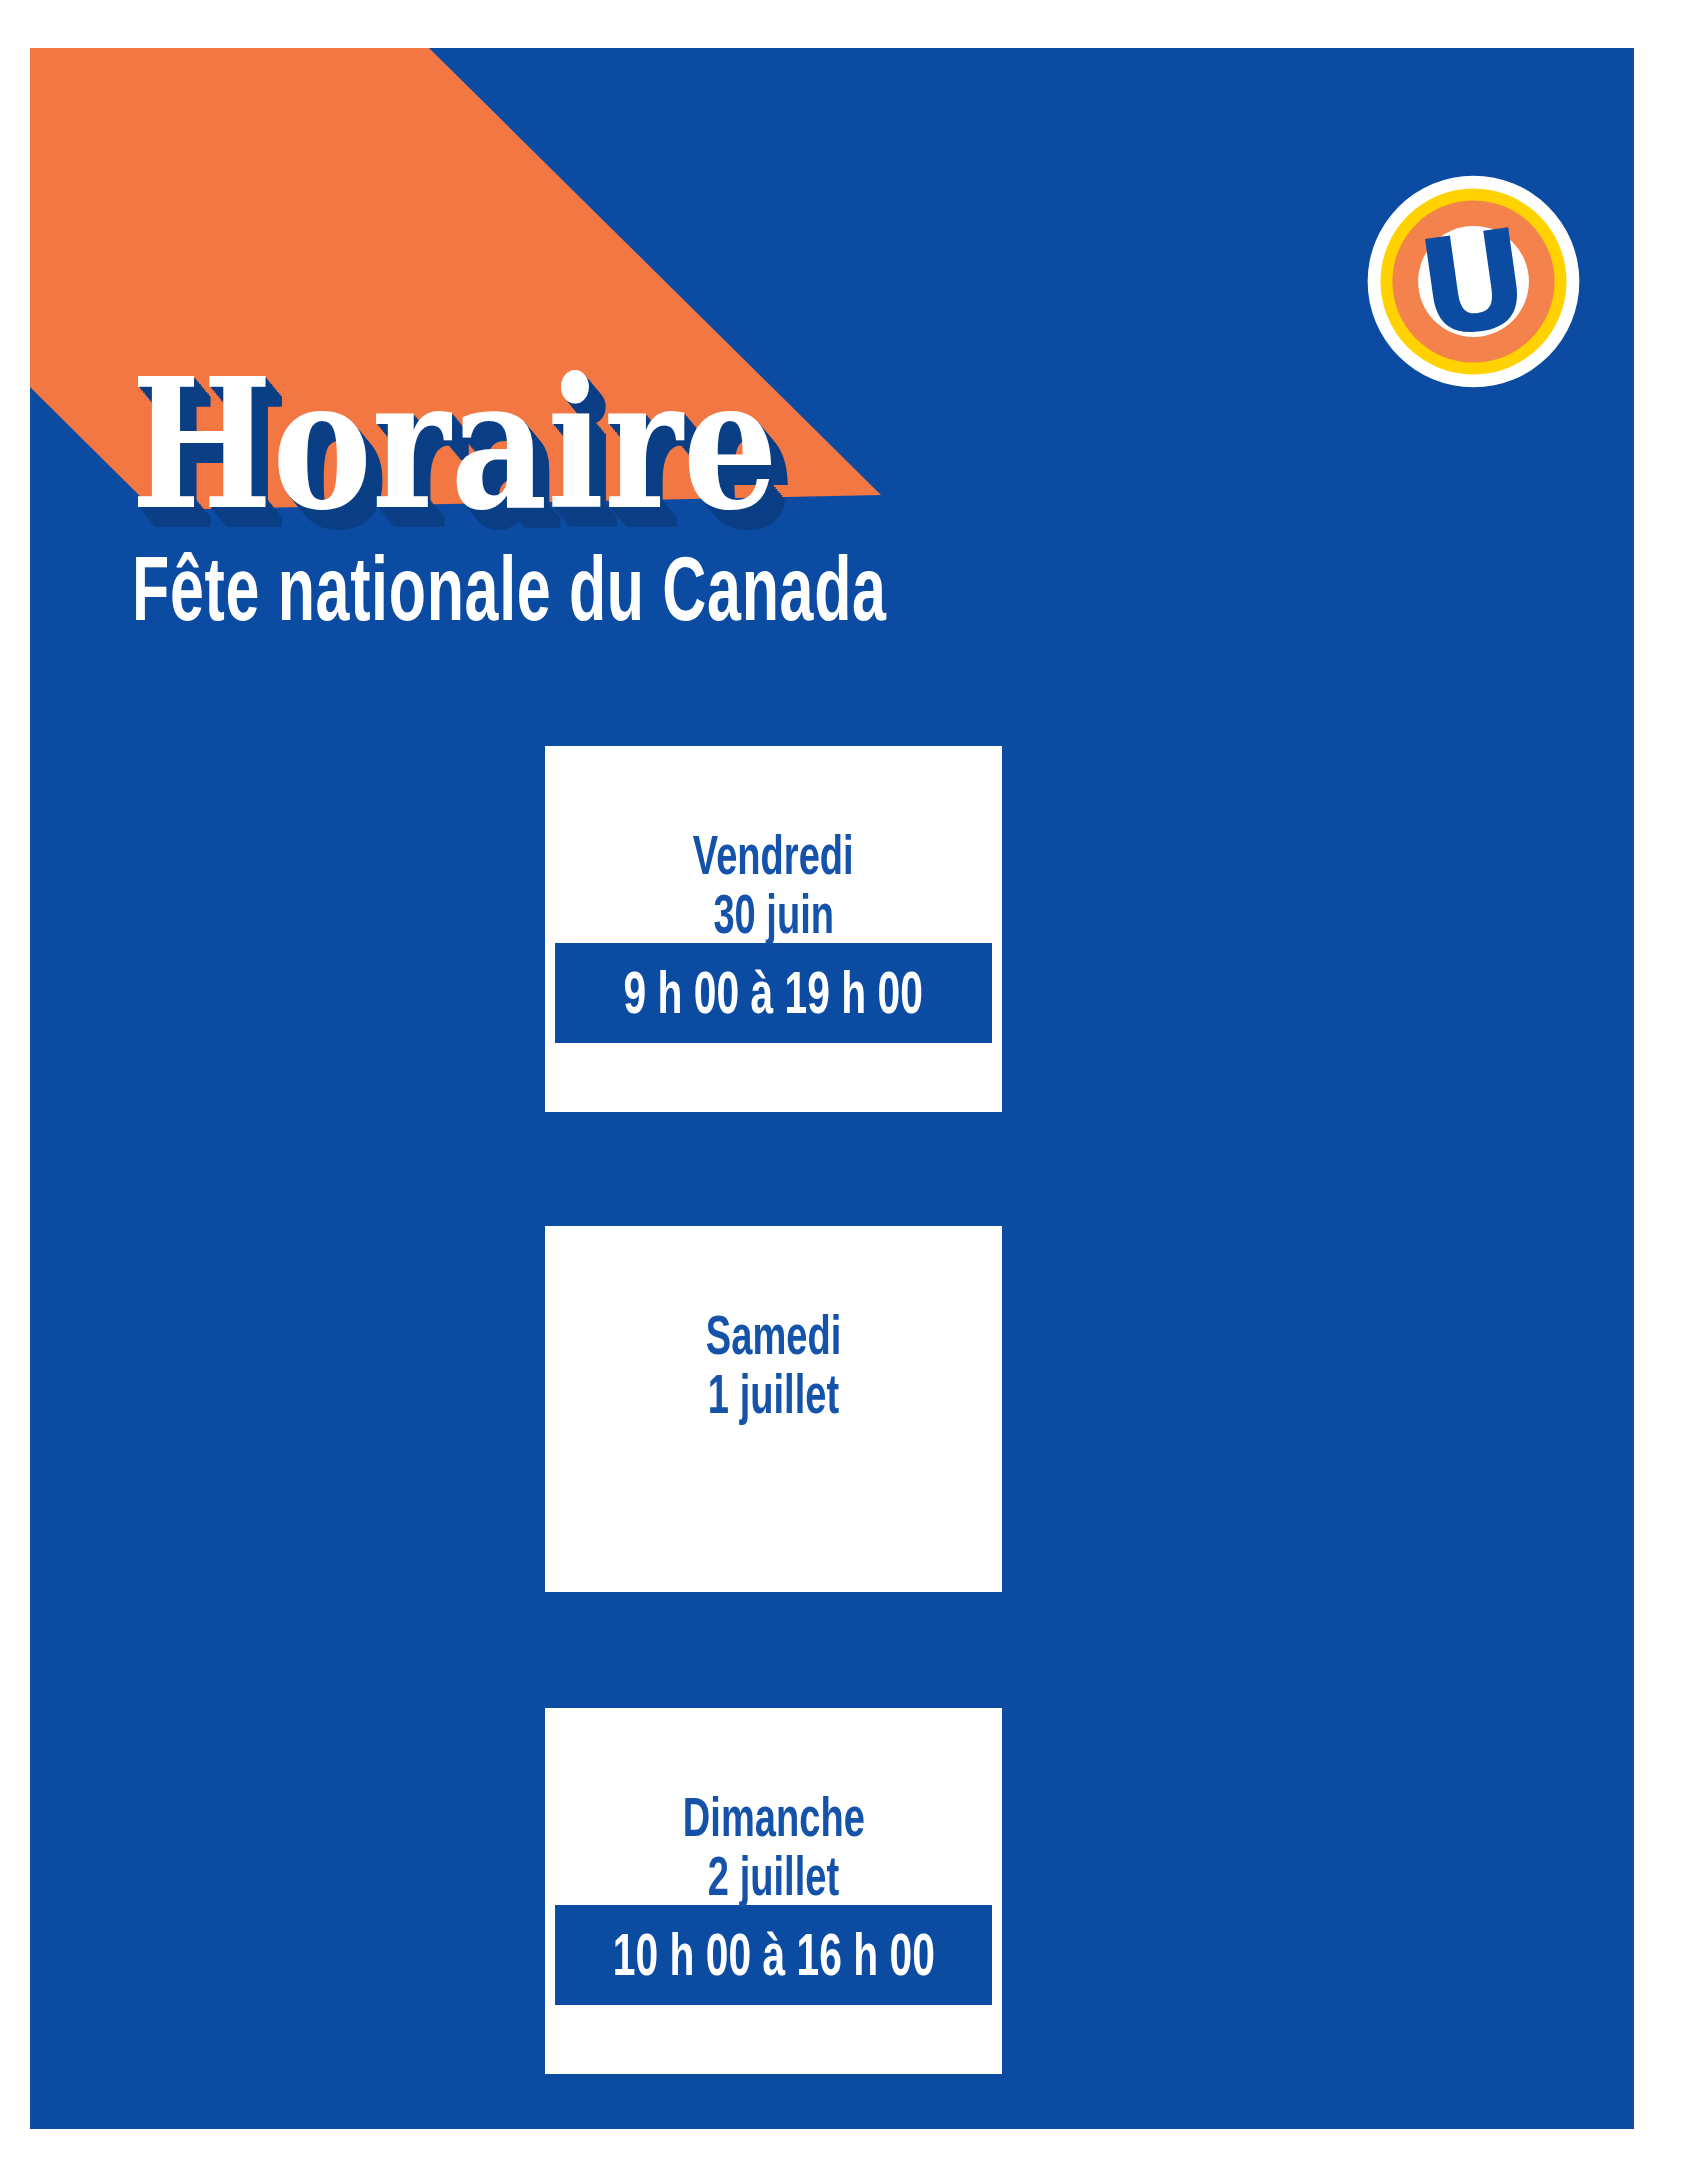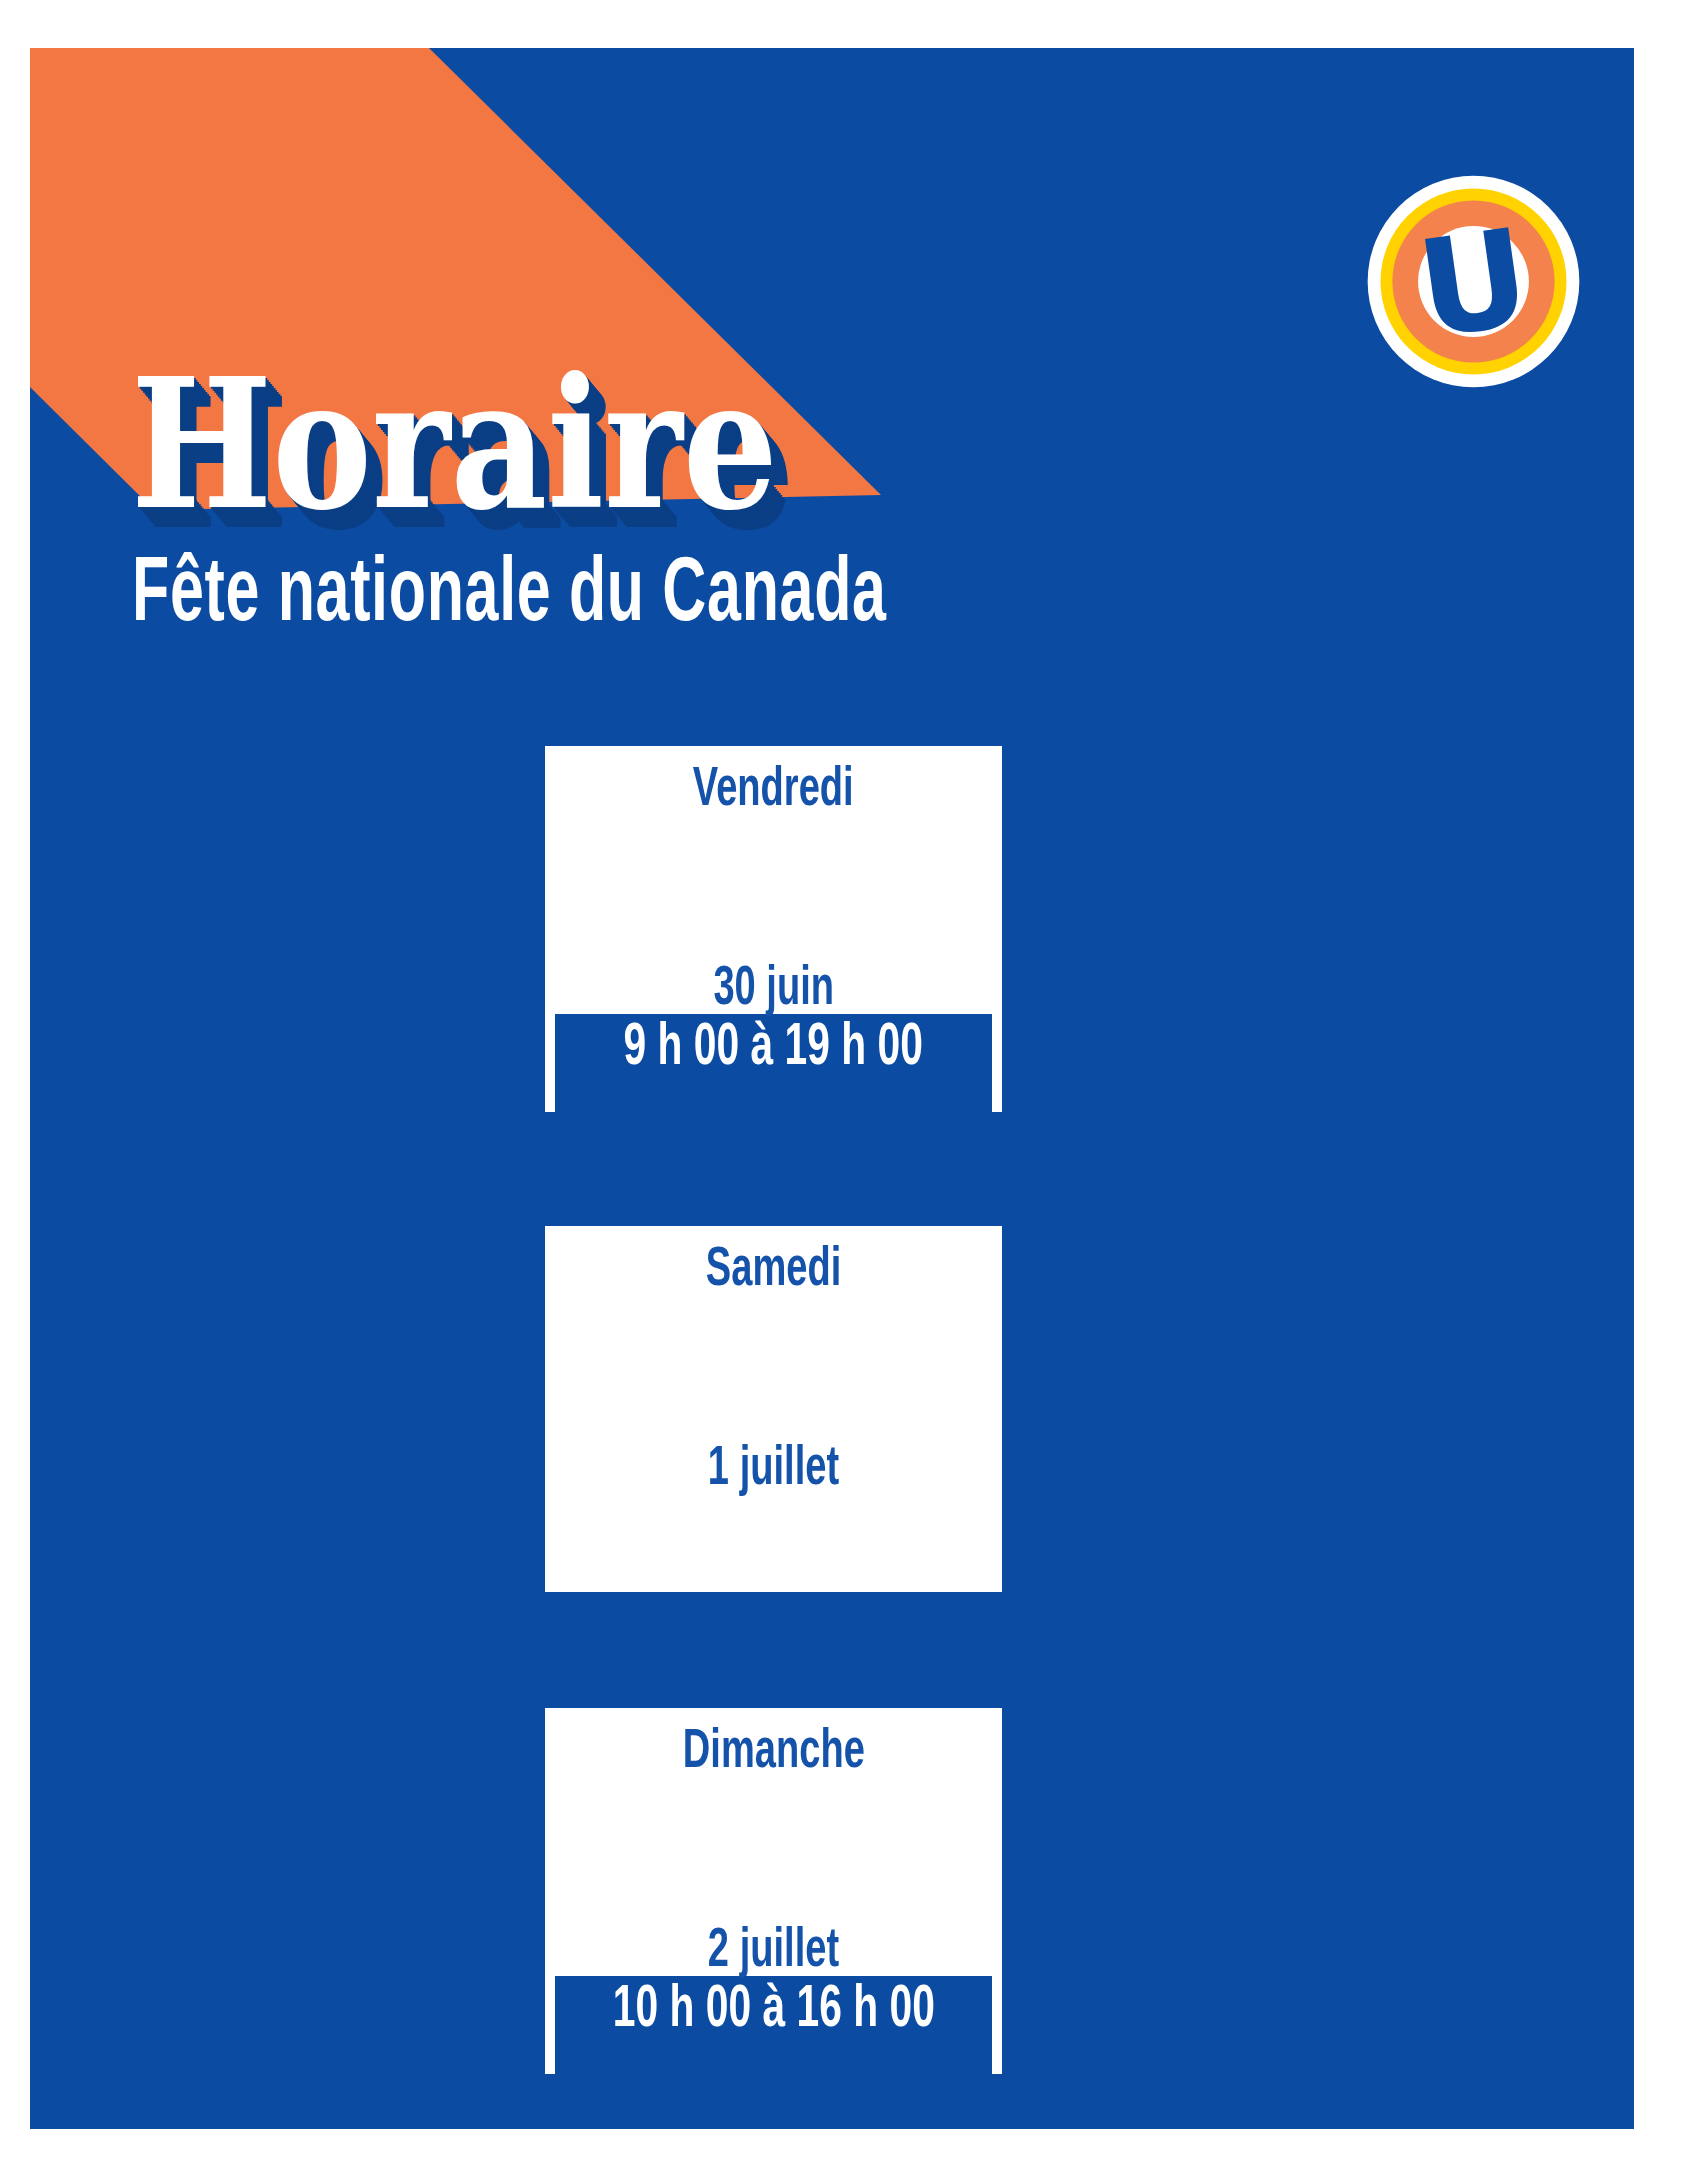--- a/index.html
+++ b/index.html
@@ -52,30 +52,30 @@
   .cards{position:absolute;left:515px;top:698px;width:457px;}
   .card{
     position:absolute;left:0;width:457px;height:366px;
     background:var(--white);padding:0 10px 10px 10px;
   }
   .card.c0{top:0;}
   .card.c1{top:480px;}
   .card.c2{top:962px;}
 
   .day-panel{
-    height:268px;display:flex;flex-direction:column;align-items:center;
-    justify-content:space-between;padding-top:10px;background:var(--white);
+    height:197px;display:flex;flex-direction:column;align-items:center;
+    justify-content:flex-end;padding-top:10px;background:var(--white);
     color:var(--day-blue);font-weight:bold;text-align:center;
   }
   .day-line{font-size:56px;line-height:59px;white-space:nowrap;}
   .squeeze{display:inline-block;transform:scaleX(0.68);transform-origin:center;}
 
   .hours-panel{
-    height:134px;background:var(--blue);
-    display:flex;align-items:flex-start;justify-content:center;
+    height:100px;background:var(--blue);
+    display:flex;align-items:center;justify-content:center;
     color:var(--white);font-weight:bold;
   }
   .hours-text{font-size:60px;line-height:60px;white-space:nowrap;}
 </style>
 </head>
 <body>
 
 <div class="canvas">
 
   <div class="ribbon"></div>

